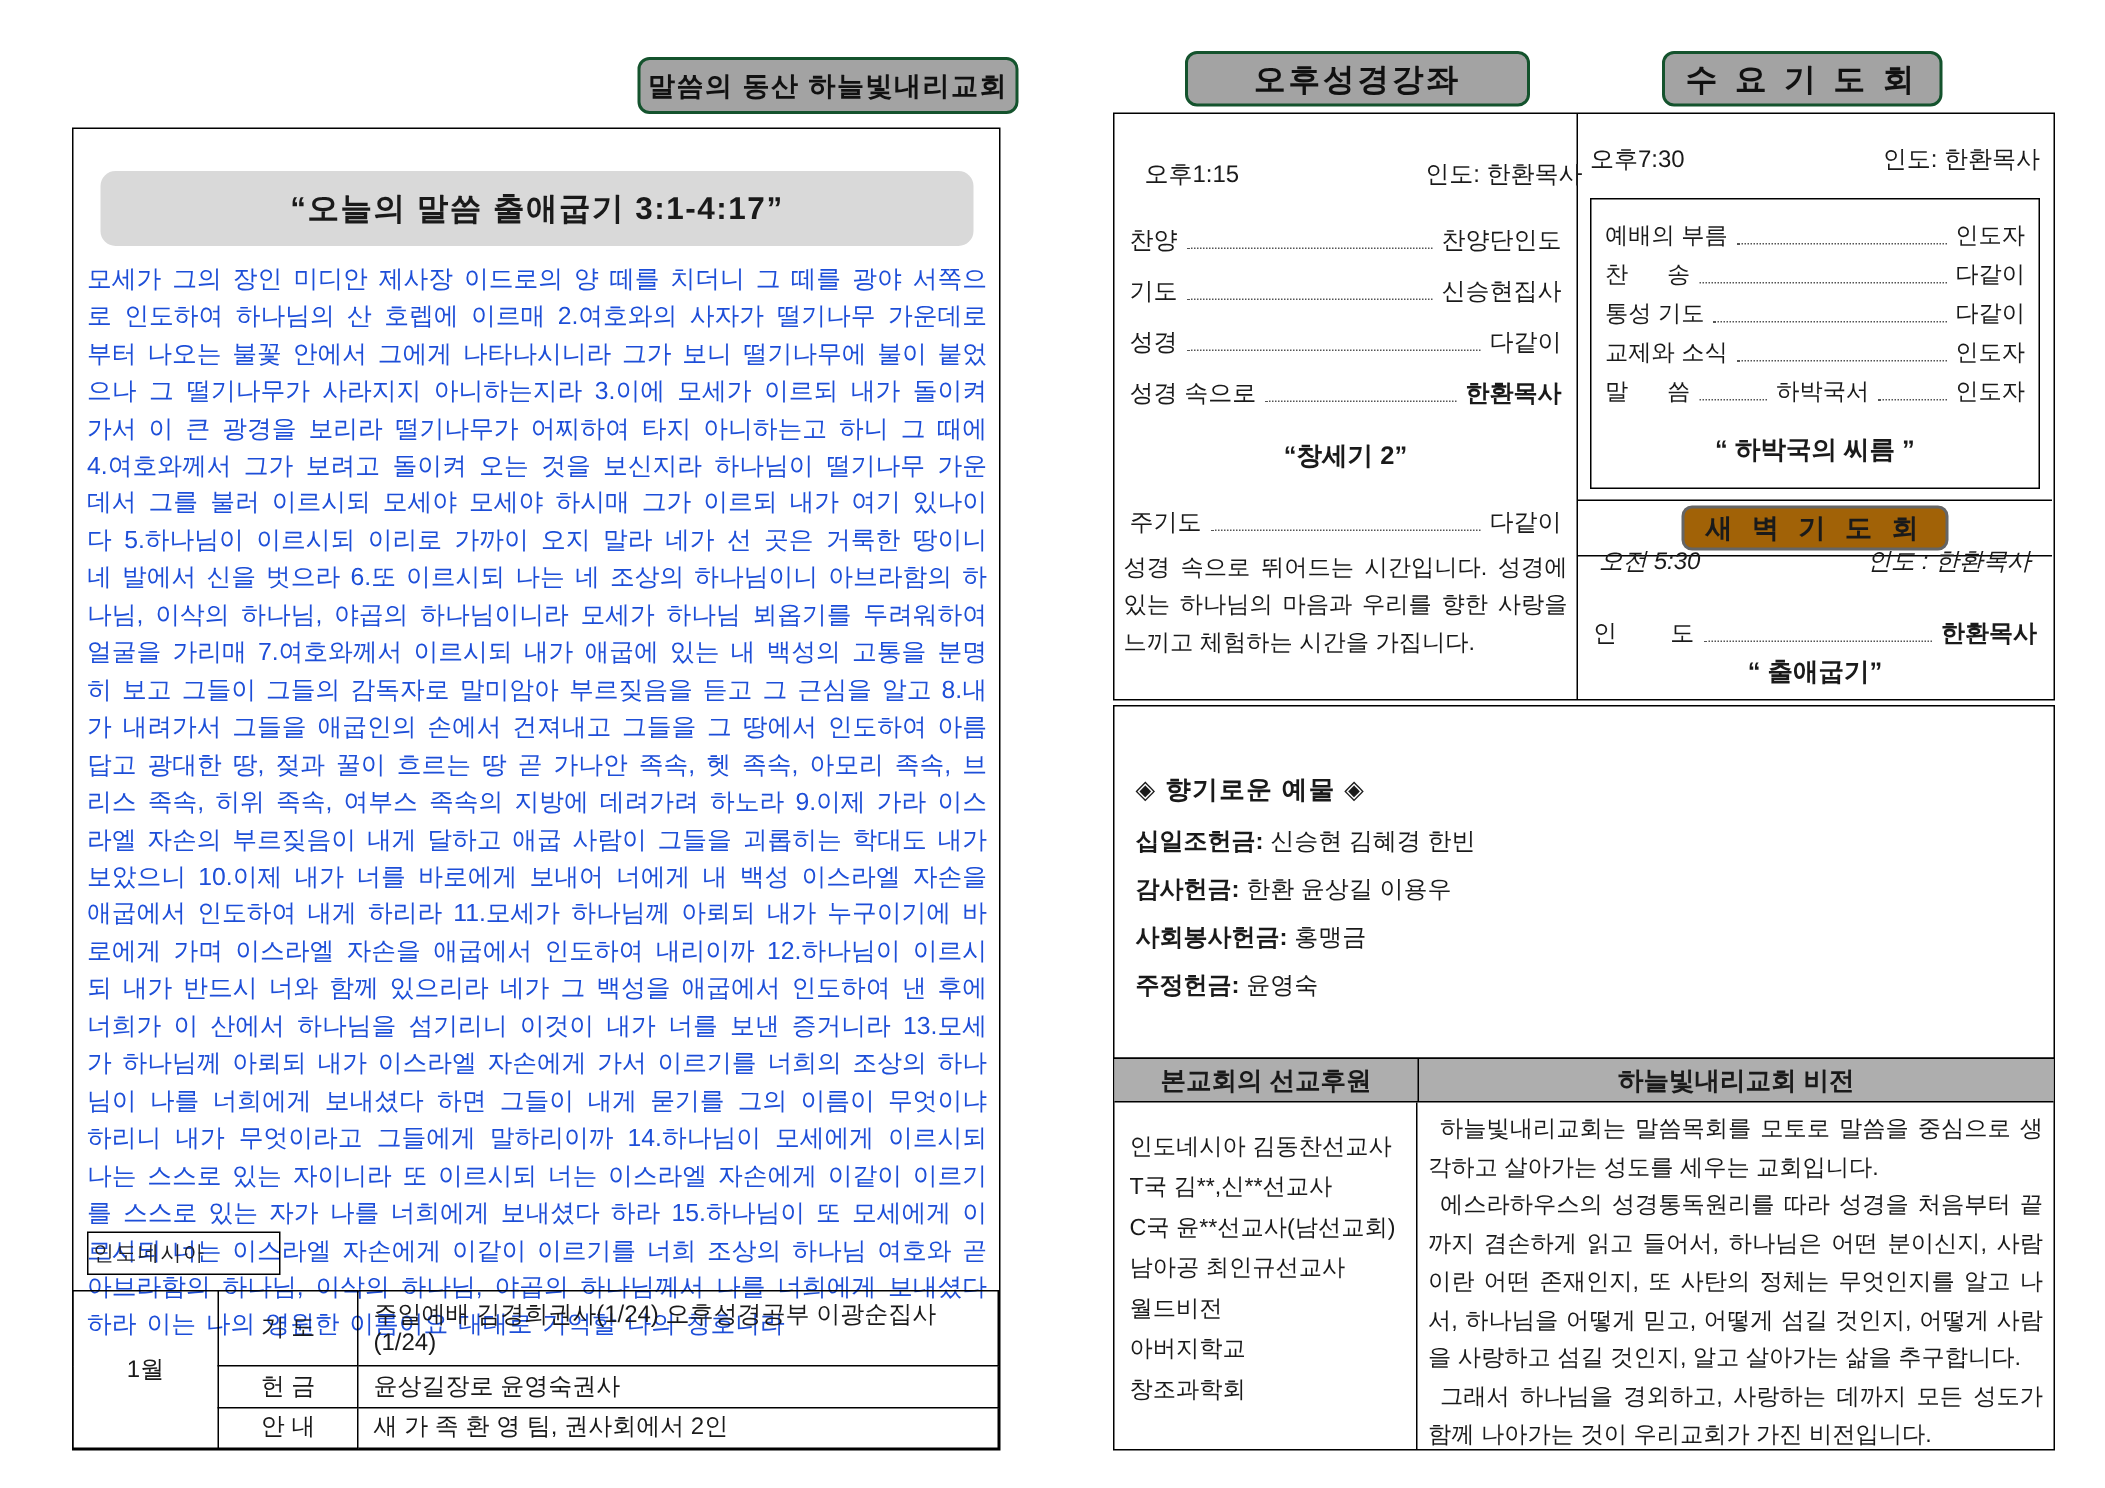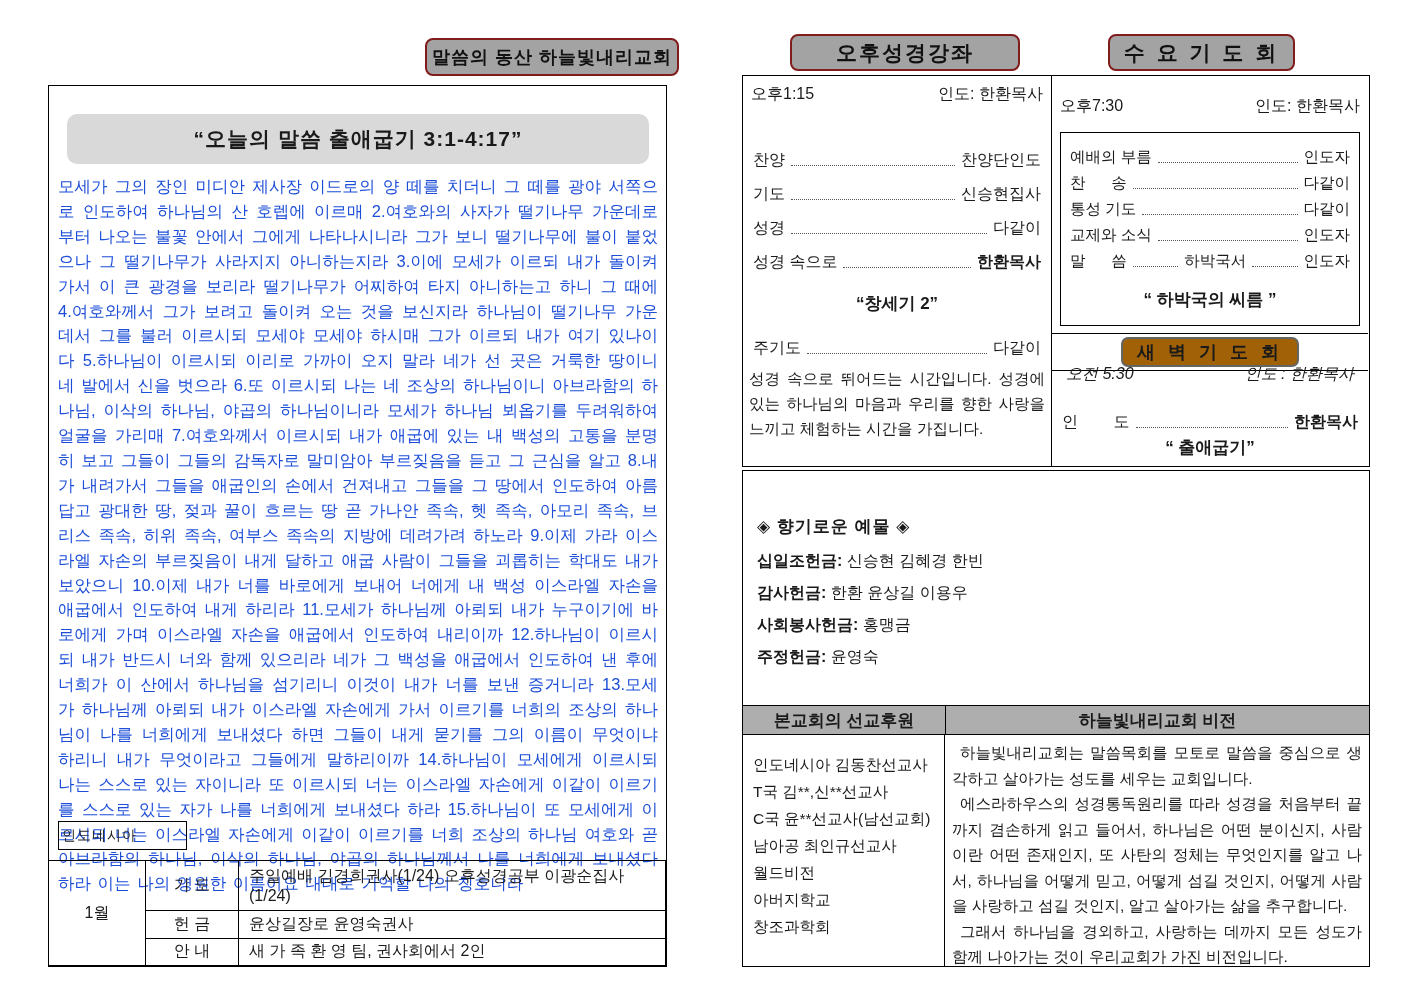--- a/index.html
+++ b/index.html
@@ -3,21 +3,21 @@
 <meta charset="utf-8">
 <style>
   html,body{margin:0;padding:0;background:#fff;}
   #canvas{
     position:relative;width:1403px;height:992px;background:#ffffff;
     font-family:"Liberation Sans","DejaVu Sans",sans-serif;color:#1a1a1a;overflow:hidden;
   }
   .abs{position:absolute;}
   
   .badge{
-    position:absolute;background:#a3a3a3;border:2px solid #7f1d1d;border-radius:8px;
+    position:absolute;background:#a3a3a3;border:2px solid #14532d;border-radius:8px;
     display:flex;align-items:center;justify-content:center;font-weight:bold;color:#111;
   }
   
   .church-badge{left:425px;top:38px;width:250px;height:34px;font-size:18px;letter-spacing:1px;}
   .left-frame{left:48px;top:85px;width:617px;height:880px;border:1px solid #000;}
   .title-badge{
     position:absolute;left:18px;top:28px;width:582px;height:50px;background:#d9d9d9;border-radius:10px;
     display:flex;align-items:center;justify-content:center;font-weight:bold;font-size:21px;letter-spacing:1px;
   }
   .body-text{
@@ -116,21 +116,21 @@
   <div class="badge badge-afternoon">
     <span>오후성경강좌</span>
   </div>
   <div class="badge badge-wed">
     <span>수 요 기 도 회</span>
   </div>
 
   <div class="abs main-box">
 
     <div class="col-left">
-      <div class="hdr-row" style="top:8px;">
+      <div class="hdr-row" style="top:30px;margin-left:12px;">
         <span>오후1:15</span>
         <span>인도: 한환목사</span>
       </div>
       <div class="prog-row" style="top:74px;">
         <span class="pl">찬양</span>
         <span class="leader"></span>
         <span class="pv">찬양단인도</span>
       </div>
       <div class="prog-row" style="top:108px;">
         <span class="pl">기도</span>

